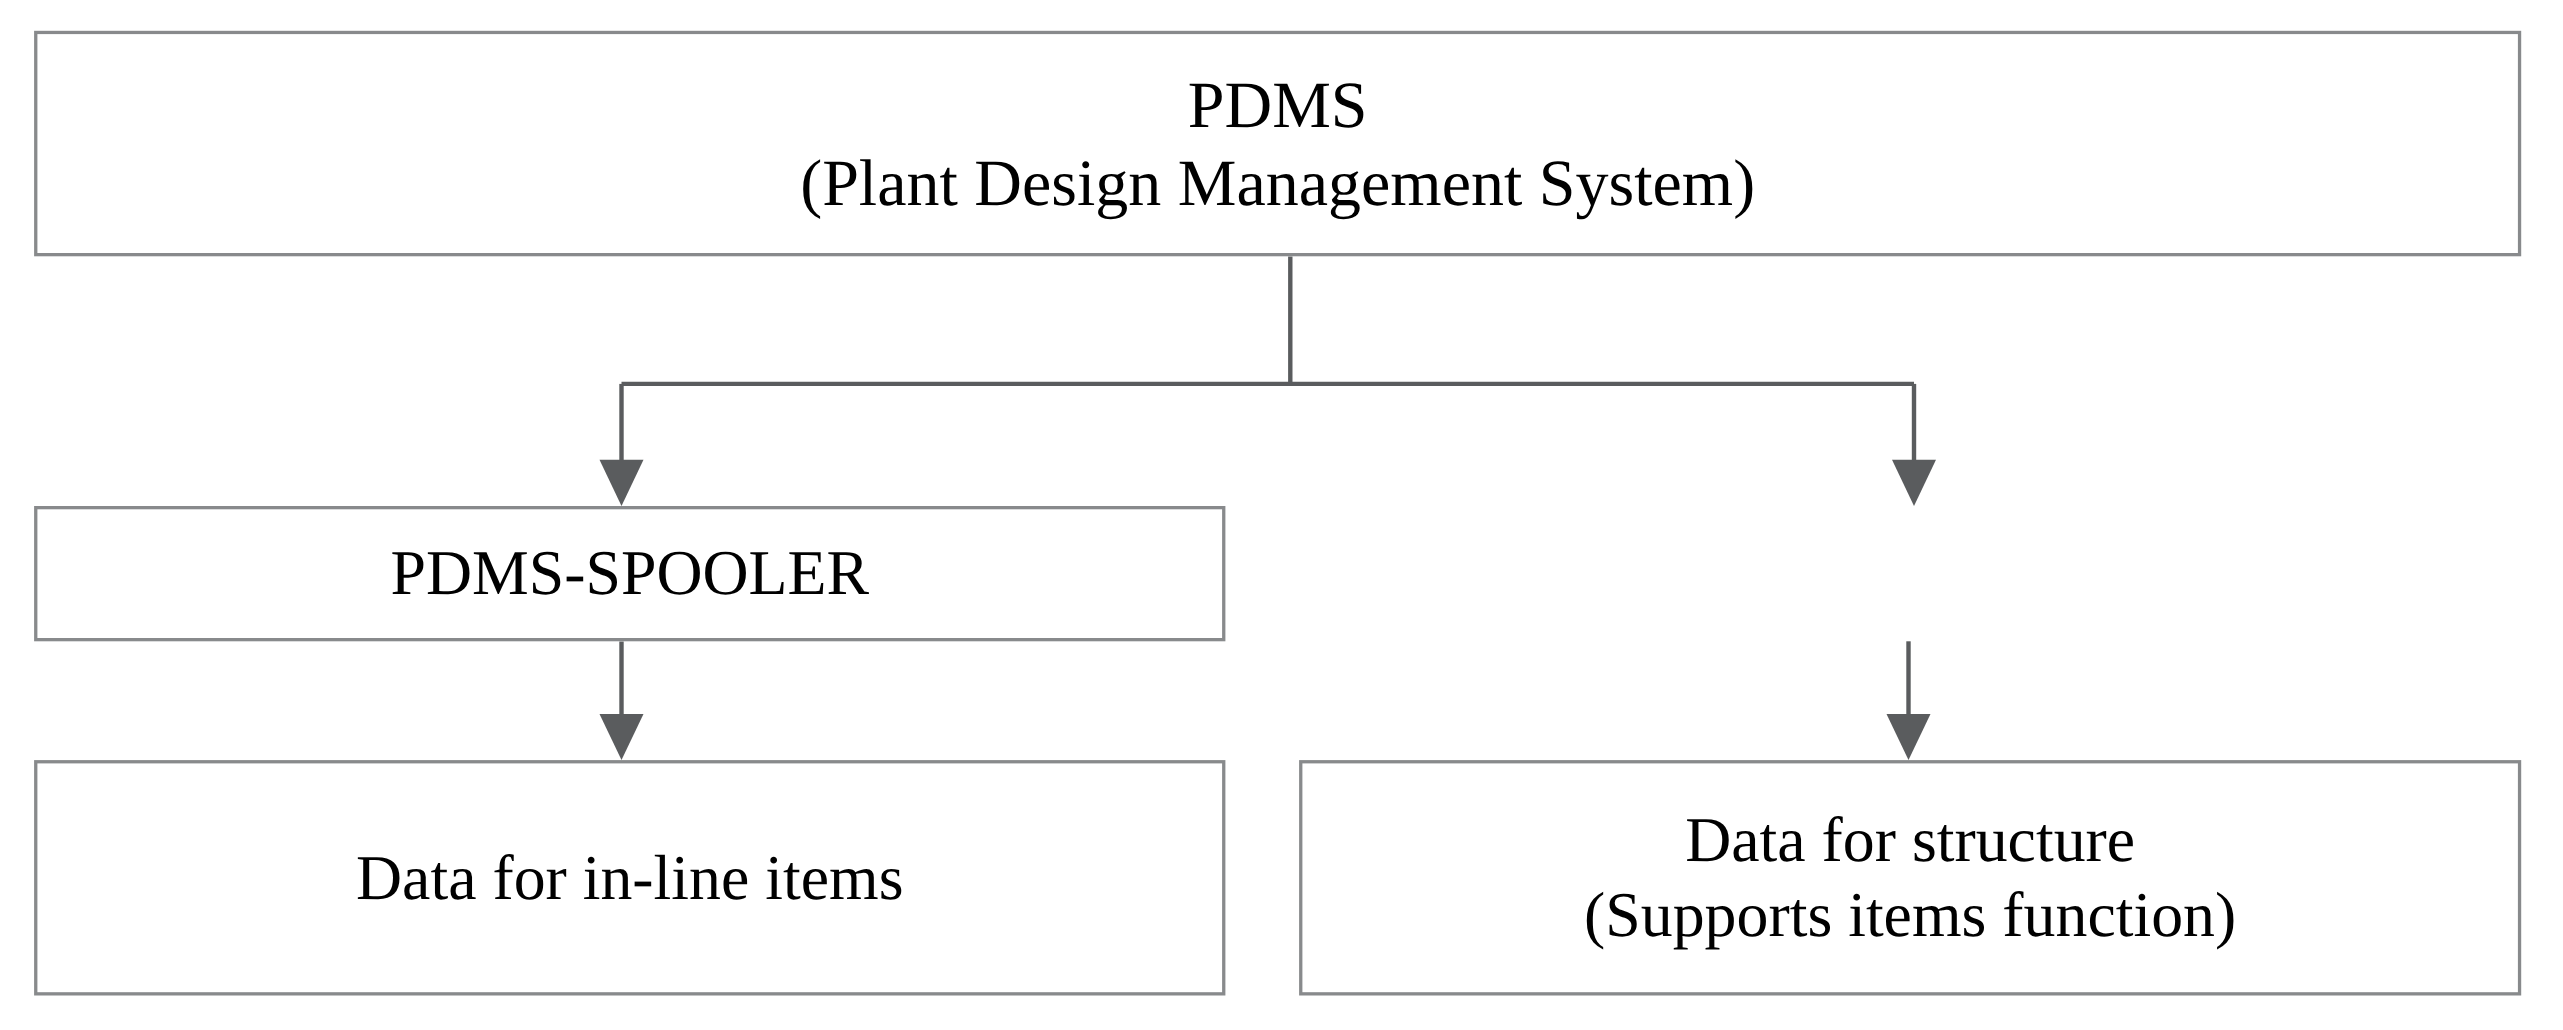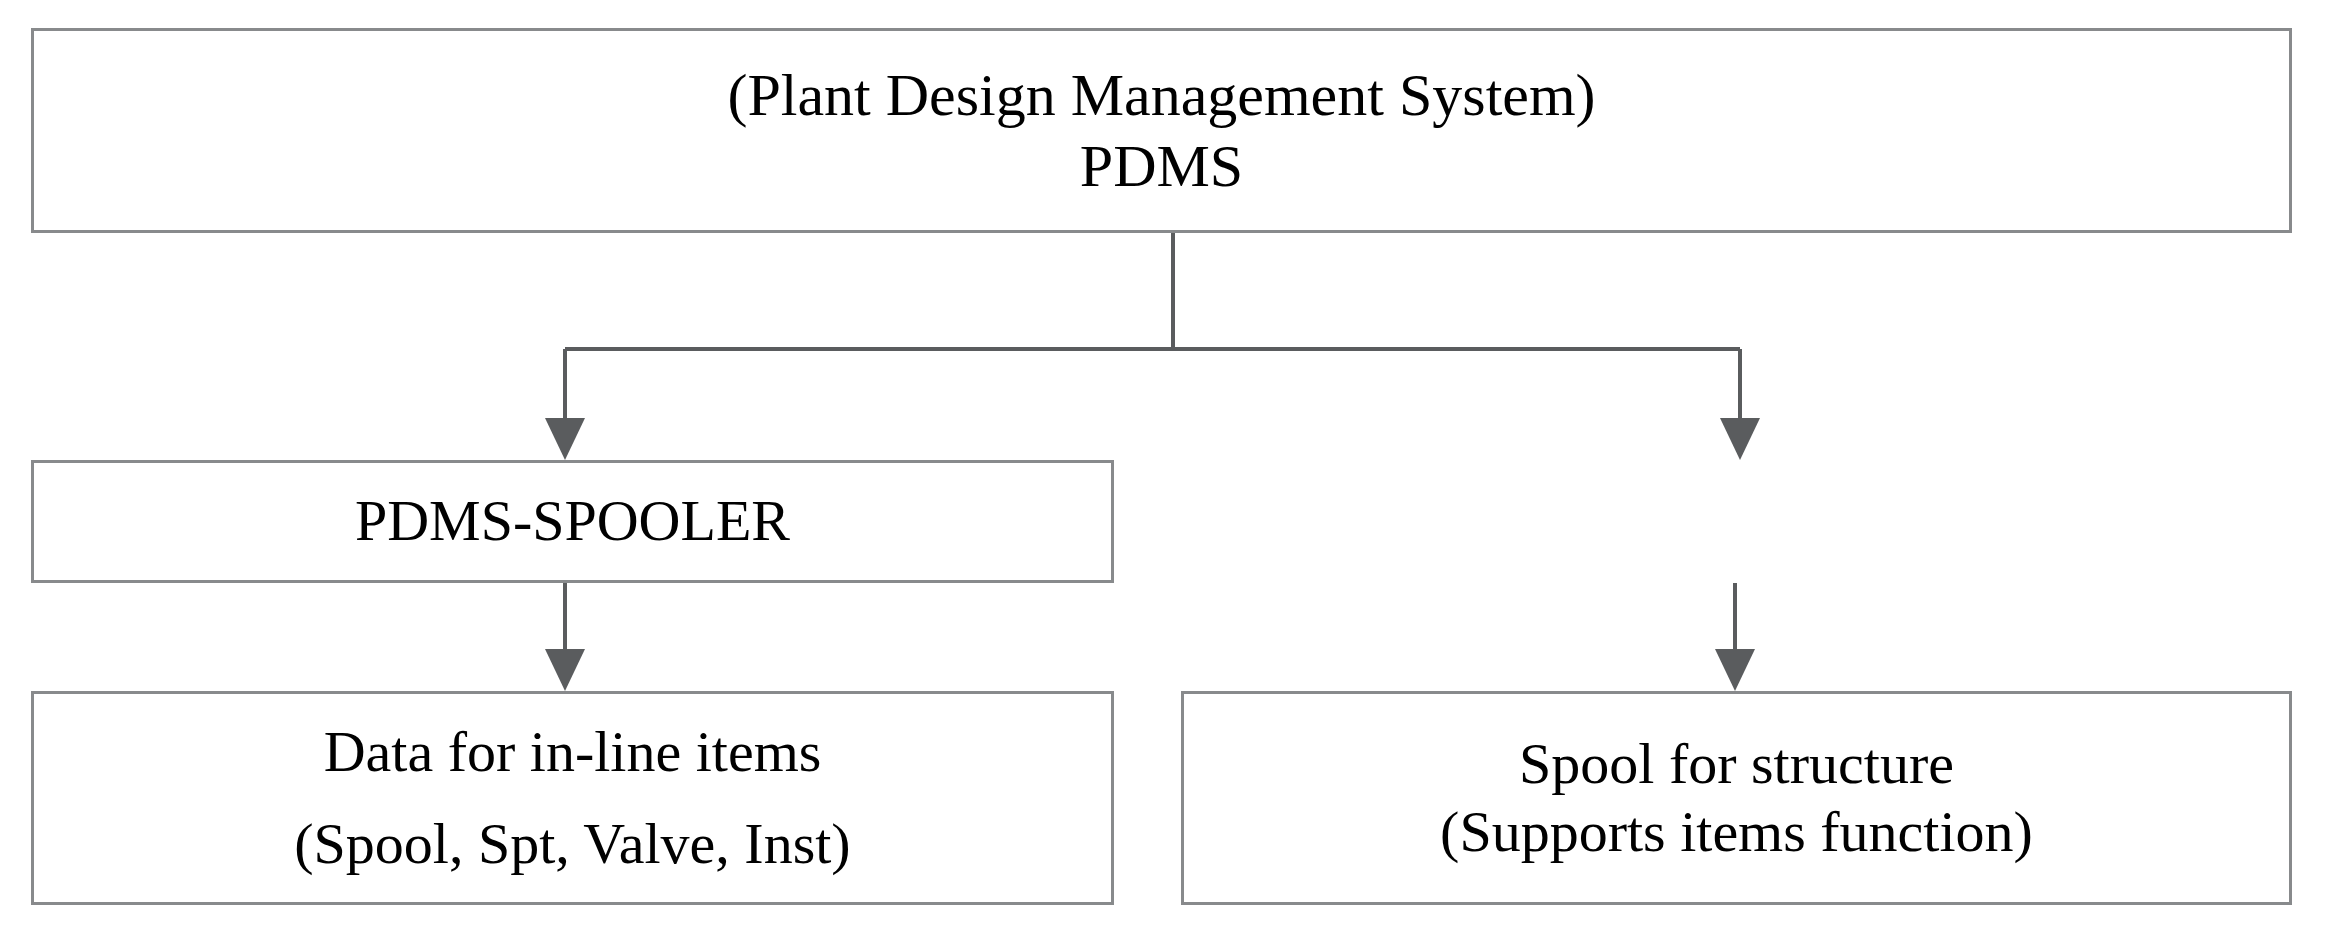--- a/index.html
+++ b/index.html
@@ -101,32 +101,31 @@
     <polygon class="conn-head" points="1740,460 1720,418 1760,418"></polygon>
 
     <path class="conn-line" d="M 565 583 L 565 665"></path>
     <polygon class="conn-head" points="565,691 545,649 585,649"></polygon>
 
     <path class="conn-line" d="M 1735 583 L 1735 665"></path>
     <polygon class="conn-head" points="1735,691 1715,649 1755,649"></polygon>
   </svg>
 
   <div class="node" id="node-root">
+    <span class="ln">PDMS</span>
     <span class="ln">(Plant Design Management System)</span>
-    <span class="ln">PDMS</span>
   </div>
 
   <div class="node" id="node-spooler">
     <span class="ln">PDMS-SPOOLER</span>
   </div>
 
 
   <div class="node" id="node-inline">
     <span class="ln">Data for in-line items</span>
-    <span class="ln">(Spool, Spt, Valve, Inst)</span>
   </div>
 
   <div class="node" id="node-structure">
-    <span class="ln">Spool for structure</span>
+    <span class="ln">Data for structure</span>
     <span class="ln">(Supports items function)</span>
   </div>
 
 </div>
 
 </body></html>

